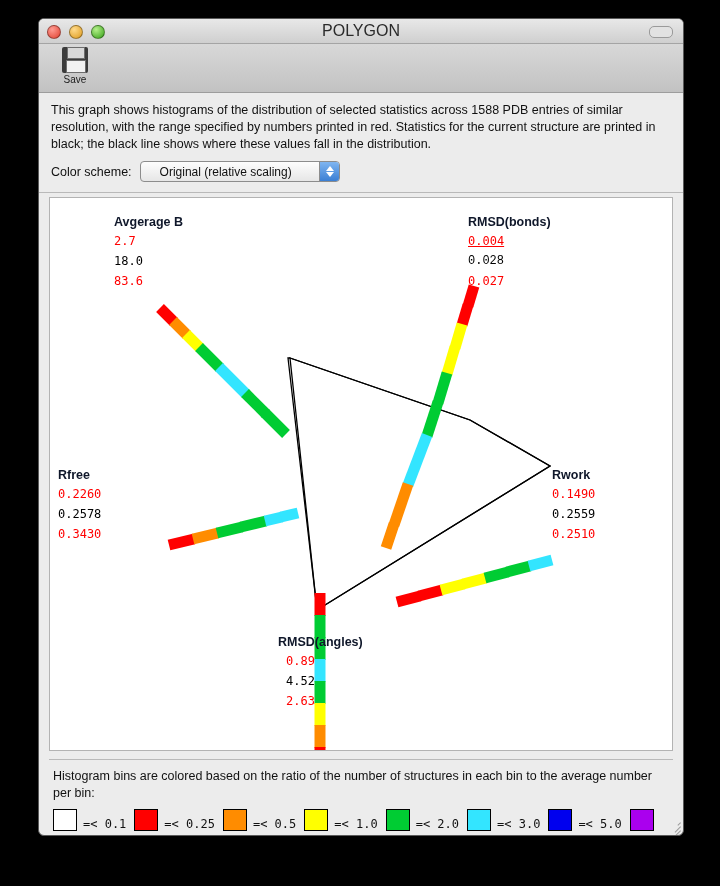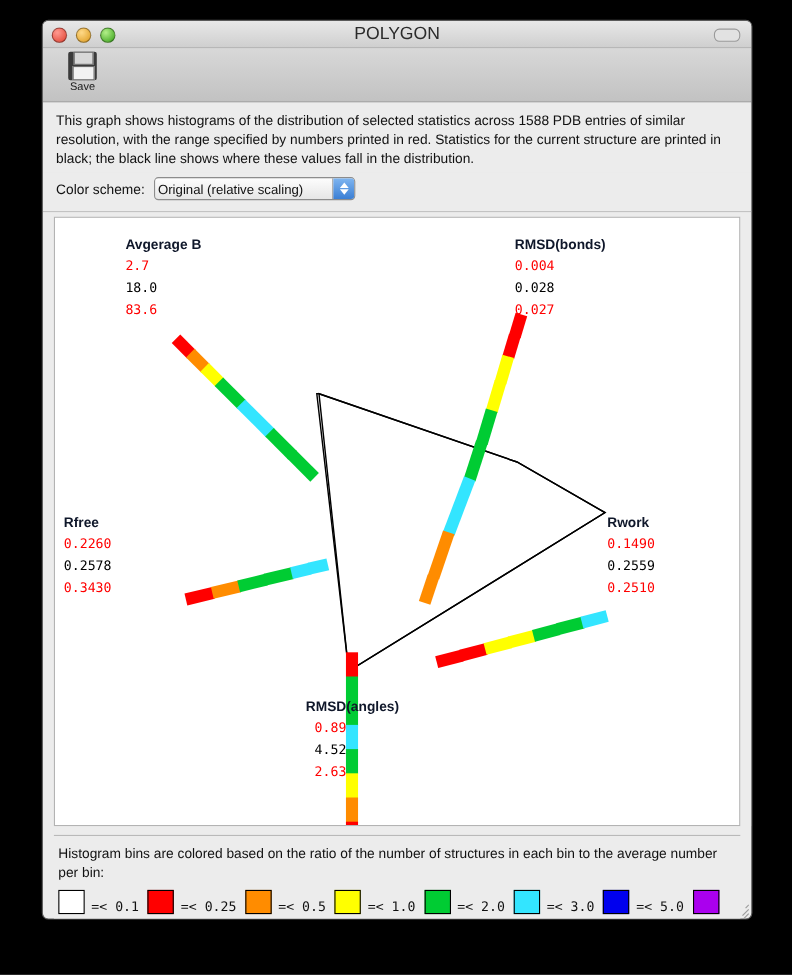--- a/index.html
+++ b/index.html
@@ -130,29 +130,29 @@
     align-items: center;
     gap: 8px;
     border-bottom: 1px solid #b9b9b9;
   }
   .scheme-label {
     font-size: 12.5px;
     color: #111;
   }
   .combo {
     position: relative;
-    width: 183px;
+    width: 200px;
     height: 21px;
     background: linear-gradient(to bottom, #fdfdfd, #e6e6e6);
     border: 1px solid #8c8c8c;
     border-radius: 4px;
     font-size: 12px;
     color: #111;
     line-height: 21px;
-    padding-left: 3px;
+    padding-left: 19px;
     box-sizing: border-box;
   }
   .combo .arrows {
     position: absolute;
     right: 0; top: 0;
     width: 19px; height: 100%;
     background: linear-gradient(to bottom, #7fb5f0, #3b7fd4);
     border-left: 1px solid #8c8c8c;
     border-radius: 0 3px 3px 0;
   }
@@ -345,22 +345,22 @@
           <line x1="231" y1="319" x2="248" y2="315" stroke="#33e5ff"></line>
         </g>
       </svg>
 
       <div class="vlabel" style="left:64px; top:17px;">Avgerage B</div>
       <div class="vnum red" style="left:64px; top:36px;">2.7</div>
       <div class="vnum blk" style="left:64px; top:56px;">18.0</div>
       <div class="vnum red" style="left:64px; top:76px;">83.6</div>
 
       <div class="vlabel" style="left:418px; top:17px;">RMSD(bonds)</div>
-      <div class="vnum red" style="left:418px; top:36px;">0.004</div>
-      <div class="vnum blk" style="left:418px; top:56px;">0.028</div>
+      <div class="vnum red" style="left:418px; top:36px;text-decoration:underline;">0.004</div>
+      <div class="vnum blk" style="left:418px; top:56px;font-family:Liberation Mono, monospace;">0.028</div>
       <div class="vnum red" style="left:418px; top:76px;">0.027</div>
 
       <div class="vlabel" style="left:502px; top:270px;">Rwork</div>
       <div class="vnum red" style="left:502px; top:289px;">0.1490</div>
       <div class="vnum blk" style="left:502px; top:309px;">0.2559</div>
       <div class="vnum red" style="left:502px; top:329px;">0.2510</div>
 
       <div class="vlabel" style="left:228px; top:437px;">RMSD(angles)</div>
       <div class="vnum red" style="left:236px; top:456px;">0.89</div>
       <div class="vnum blk" style="left:236px; top:476px;">4.52</div>

